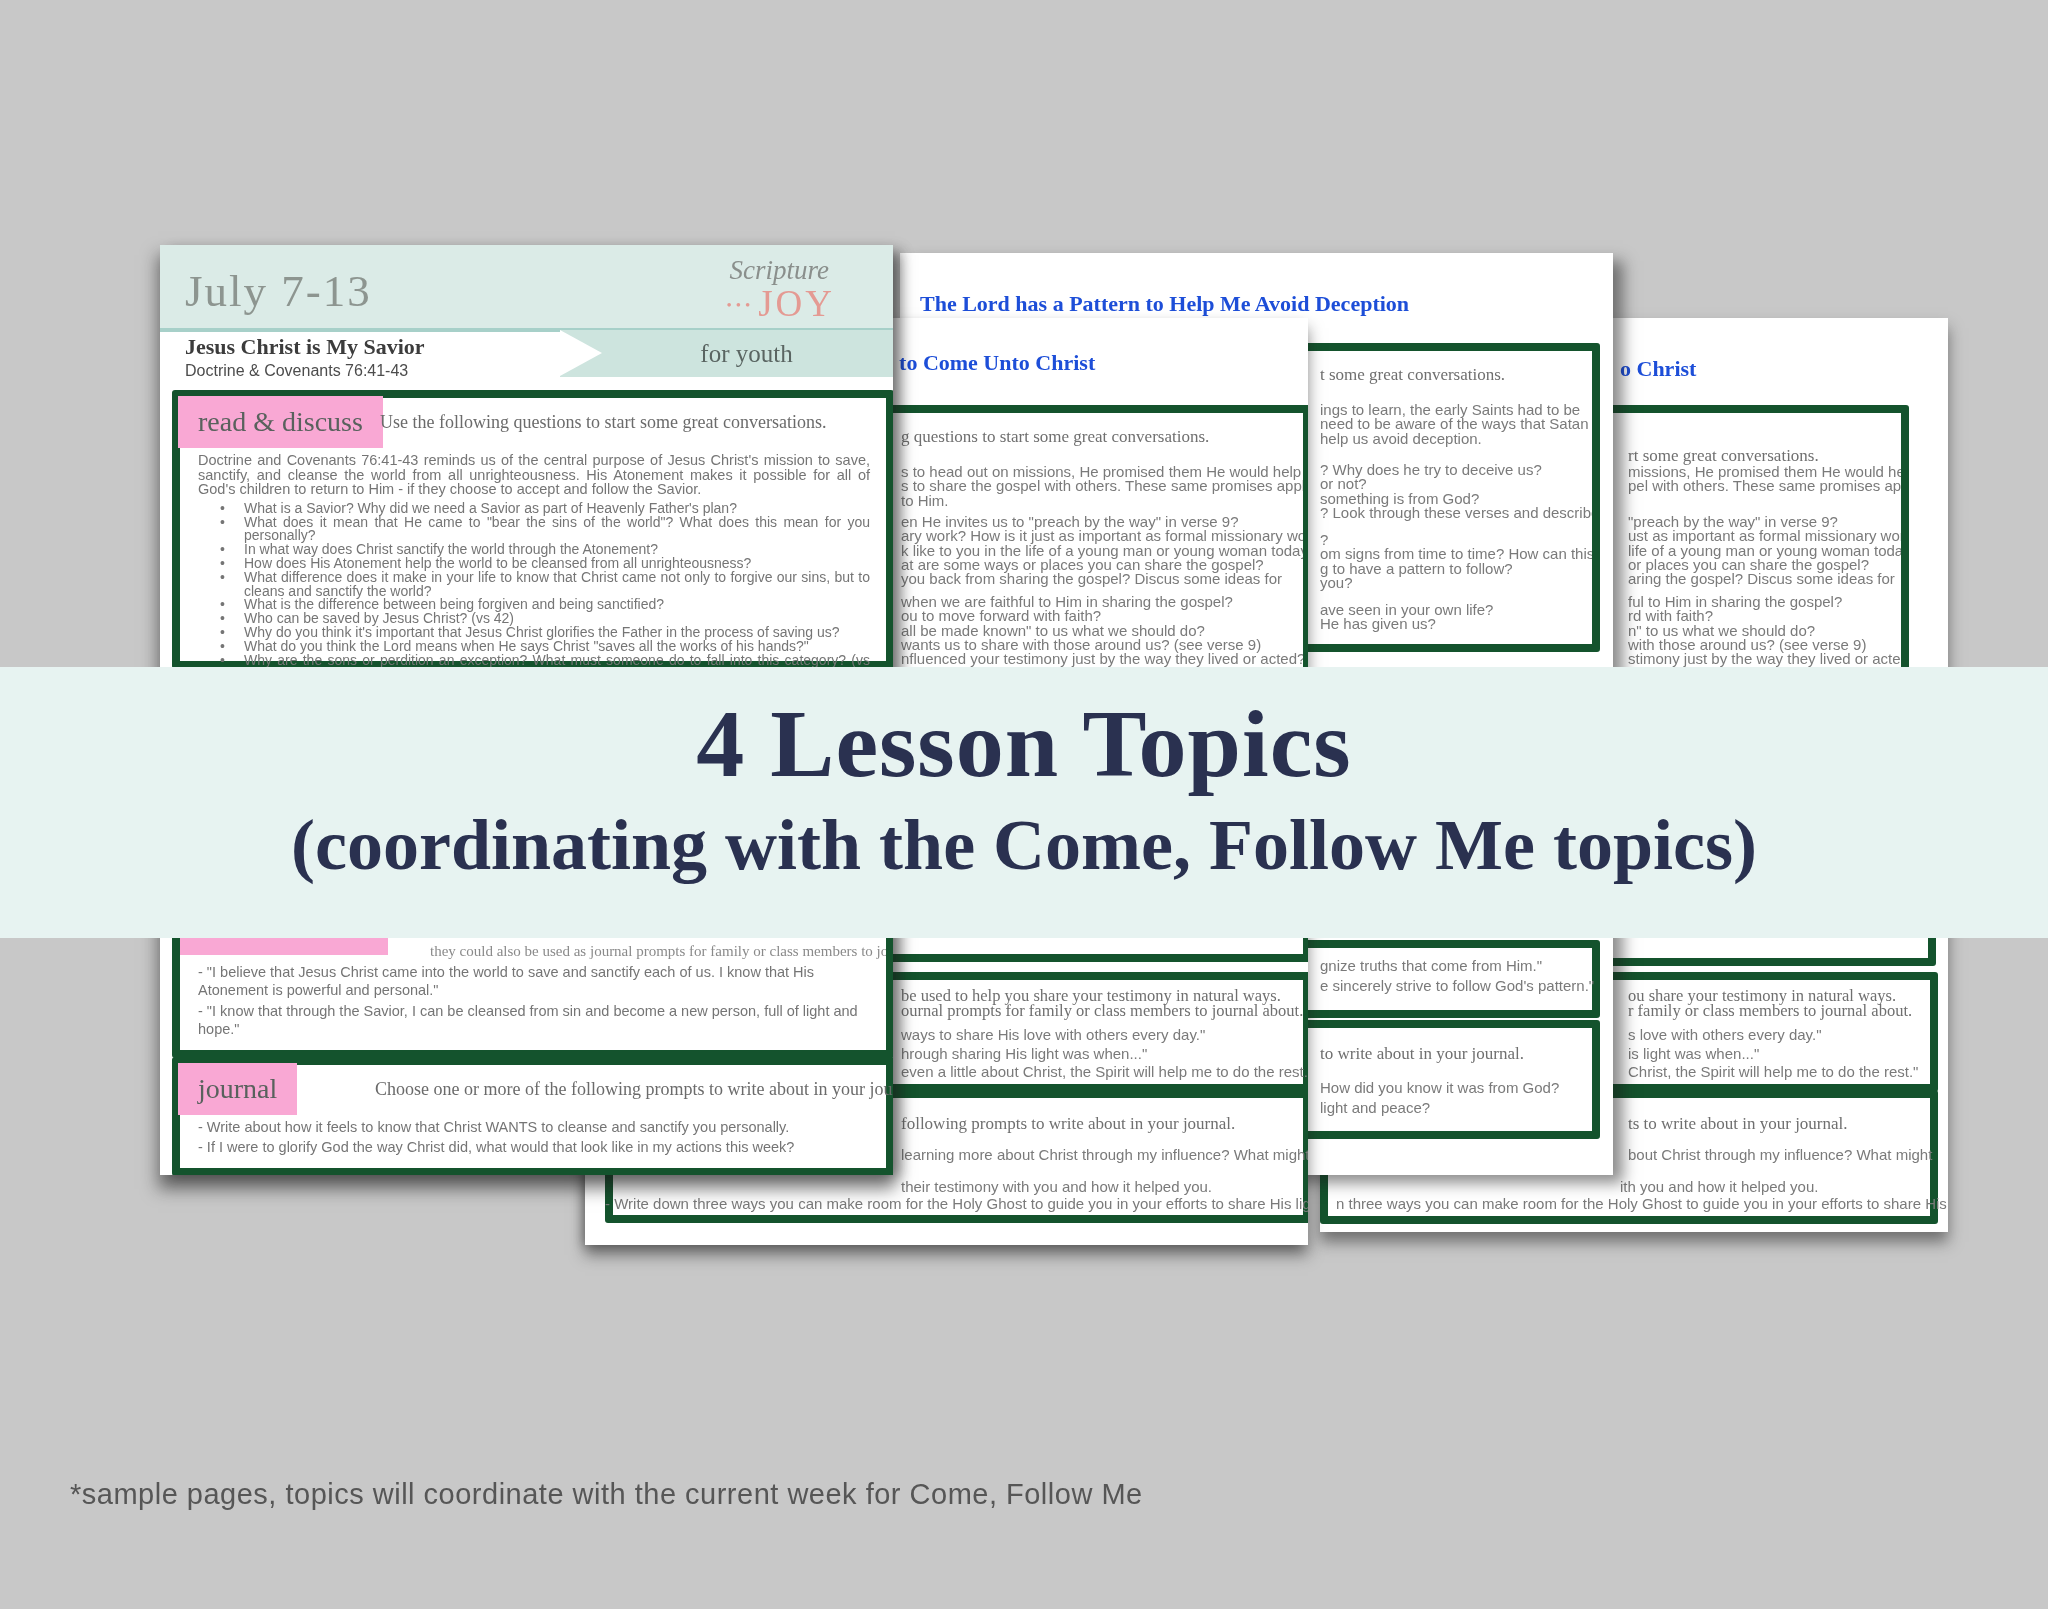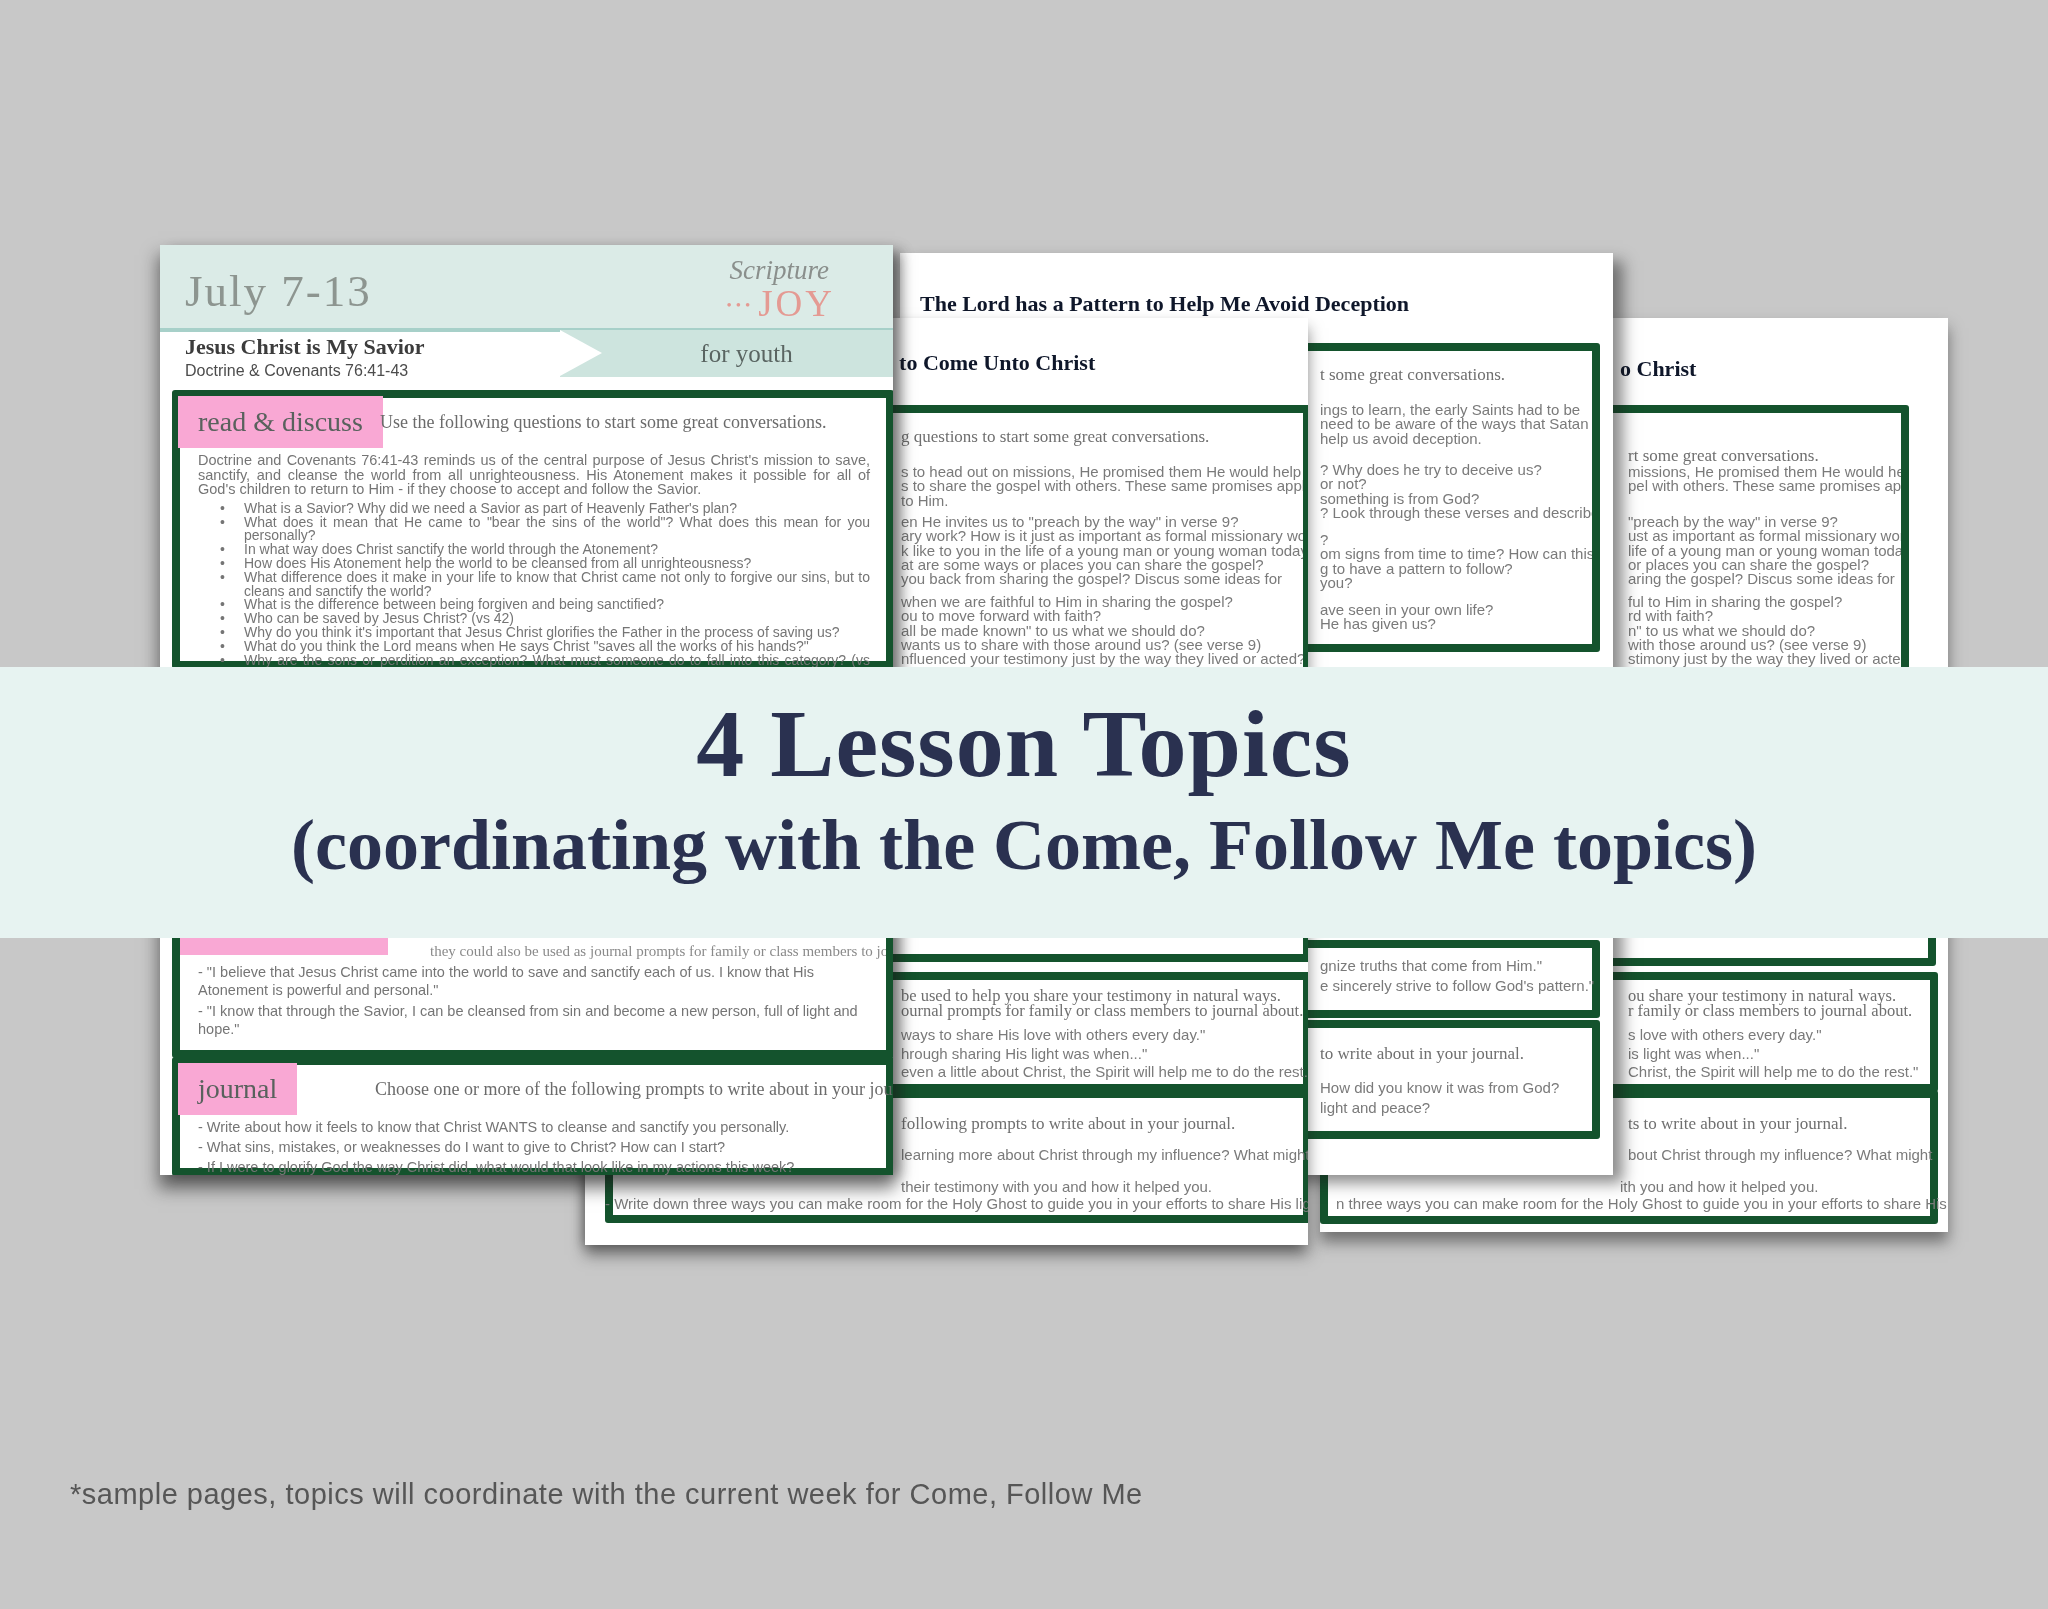--- a/index.html
+++ b/index.html
@@ -38,21 +38,21 @@
   .prompt{line-height:20px;}
   .cutline{position:absolute;font-family:"Liberation Serif",serif;font-size:15px;color:#8a8a8a;white-space:nowrap;}
 
   
   .pageB{left:585px;top:318px;width:723px;height:927px;z-index:3;
          box-shadow:0 10px 14px rgba(25,25,25,.5), -6px 4px 10px -4px rgba(25,25,25,.35);}
   .pageC{left:900px;top:253px;width:713px;height:922px;z-index:2;
          box-shadow:10px 8px 14px rgba(25,25,25,.5);}
   .pageD{left:1320px;top:318px;width:628px;height:914px;z-index:1;
          box-shadow:0 10px 14px rgba(25,25,25,.5);}
-  .ptitle{position:absolute;font-family:"Liberation Serif",serif;font-size:22px;font-weight:bold;color:#0f172a;white-space:nowrap;}
+  .ptitle{position:absolute;font-family:"Liberation Serif",serif;font-size:22px;font-weight:bold;color:#1d4ed8;white-space:nowrap;}
   .lines{position:absolute;white-space:nowrap;color:#7a7a7a;font-size:15px;}
   .lines.sf{font-family:"Liberation Serif",serif;font-size:17px;color:#6f6f6f;}
   .lh14 .ln{line-height:14.3px;height:14.3px;}
   .lh15 .ln{line-height:15px;height:15px;}
   .lh18 .ln{line-height:18.5px;height:18.5px;}
   .lh20 .ln{line-height:20px;height:20px;}
 
   
   .banner{position:absolute;left:0;top:667px;width:2048px;height:271px;background:#e7f3f1;z-index:6;
           text-align:center;color:#2a3150;font-family:"Liberation Serif",serif;font-weight:bold;}
@@ -238,21 +238,20 @@
           <p class="stmt">- "I believe that Jesus Christ came into the world to save and sanctify each of us. I know that His Atonement is powerful and personal."</p>
           <p class="stmt">- "I know that through the Savior, I can be cleansed from sin and become a new person, full of light and hope."</p>
         </div>
     </div>
 
     <div class="sec" style="left:12px;top:812px;width:706px;height:103px;">
       <div class="sec-label">journal</div>
       <div class="instr" style="left:195px;top:14px;">Choose one or more of the following prompts to write about in your journal.</div>
       <div class="body-txt" style="left:18px;top:52px;width:680px;">
           <div class="prompt">- Write about how it feels to know that Christ WANTS to cleanse and sanctify you personally.</div>
-          <div class="prompt">- What sins, mistakes, or weaknesses do I want to give to Christ? How can I start?</div>
           <div class="prompt">- If I were to glorify God the way Christ did, what would that look like in my actions this week?</div>
         </div>
     </div>
   </div>
 
   <div class="banner">
     <div class="banner-l1">4 Lesson Topics</div>
     <div class="banner-l2">(coordinating with the Come, Follow Me topics)</div>
   </div>
 

